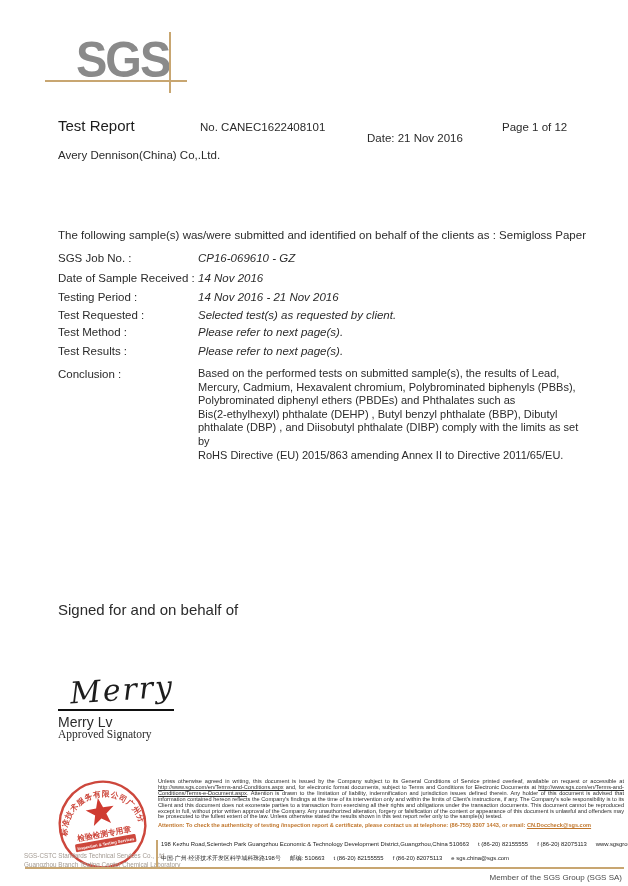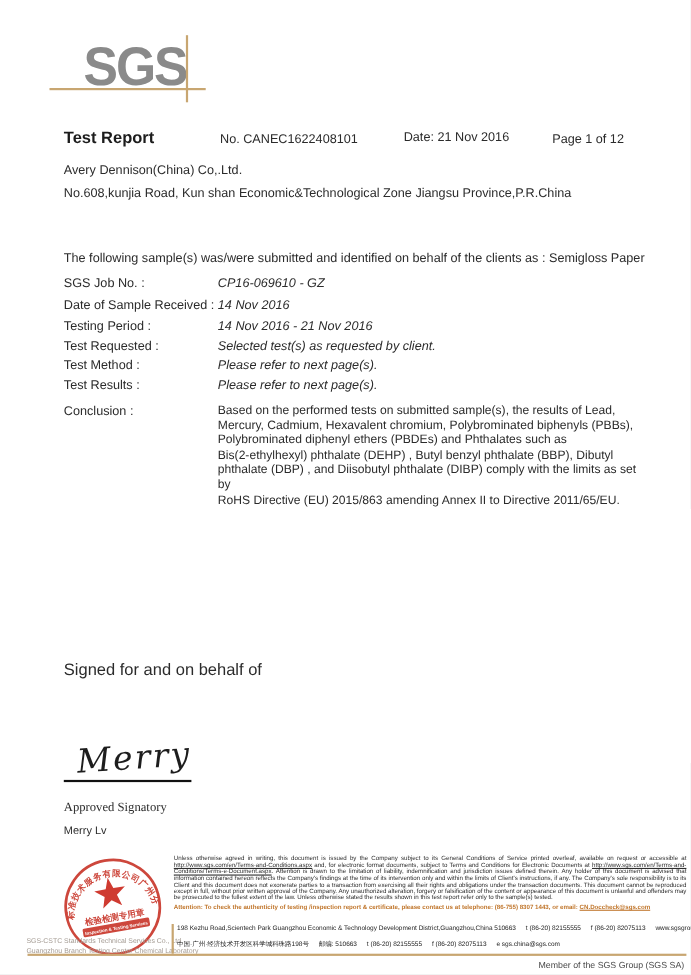--- a/index.html
+++ b/index.html
@@ -18,23 +18,23 @@
   .logo-text{
     left:76px;top:36px;
     font-size:47px;font-weight:800;letter-spacing:-2px;
     color:#8a8a8a;line-height:1;
     transform:scaleY(1.05);
   }
   .logo-hline{left:45px;top:80px;width:142px;height:2px;background:#c8a671;}
   .logo-vline{left:169px;top:32px;width:2px;height:61px;background:#c8a671;}
 
   
-  .doc-type{left:58px;top:117px;font-size:15px;font-weight:bold;color:#1c1c1c;}
+  .doc-type{left:58px;top:117px;font-size:15px;font-weight:normal;color:#1c1c1c;}
   .report-no{left:200px;top:121px;font-size:11.5px;color:#2b2b2b;}
-  .hdr-date{left:367px;top:119px;font-size:11.5px;color:#2b2b2b;}
+  .hdr-date{left:367px;top:132px;font-size:11.5px;color:#2b2b2b;}
   .hdr-page{left:502px;top:121px;font-size:11.5px;color:#2b2b2b;}
 
   .client-name{left:58px;top:149px;font-size:11.5px;color:#2b2b2b;}
   .client-address{left:58px;top:170px;font-size:11.5px;color:#2b2b2b;}
 
   .intro{left:58px;top:229px;font-size:11.5px;color:#2b2b2b;}
 
   .info-row{left:0;width:618px;height:16px;}
   .info-row .lbl{position:absolute;left:58px;font-size:11.5px;color:#2b2b2b;}
   .info-row .val{position:absolute;left:198px;font-size:11.5px;color:#2b2b2b;font-style:italic;}
@@ -49,21 +49,21 @@
   .signed-for{left:58px;top:601px;font-size:15px;color:#2b2b2b;}
   .signed-company{left:58px;top:615px;font-size:11.5px;color:#2b2b2b;}
 
   .handwriting{
     left:70px;top:672px;
     font-family:"DejaVu Serif","Liberation Serif",serif;
     font-style:italic;font-size:30px;color:#1d1d1d;
     transform:rotate(-4deg);letter-spacing:2px;
   }
   .sig-line{left:58px;top:709px;width:116px;height:2px;background:#111;}
-  .sig-name{left:58px;top:714px;font-size:10px;color:#2b2b2b;margin-top:36px;}
+  .sig-name{left:58px;top:714px;font-size:14px;color:#2b2b2b;}
   .sig-title{left:58px;top:728px;font-size:11.5px;color:#2b2b2b;font-family:Liberation Serif, serif;}
 
   
   .stamp{left:56px;top:778px;width:93px;height:93px;transform:rotate(-10deg);opacity:.92;}
   .lab-line1{left:24px;top:852px;width:138px;font-size:6.3px;color:#a39a92;text-align:center;white-space:nowrap;}
   .lab-line2{left:24px;top:861px;width:138px;font-size:6.3px;color:#a39a92;text-align:center;white-space:nowrap;}
 
   
   .legal{
     left:158px;top:779px;width:466px;
@@ -96,21 +96,20 @@
   <div class="abs logo-text">SGS</div>
   <div class="abs logo-hline"></div>
   <div class="abs logo-vline"></div>
 
   <div class="abs doc-type">Test Report</div>
   <div class="abs report-no">No. CANEC1622408101</div>
   <div class="abs hdr-date">Date: 21 Nov 2016</div>
   <div class="abs hdr-page">Page 1 of 12</div>
 
   <div class="abs client-name">Avery Dennison(China) Co,.Ltd.</div>
-  <div class="abs client-address">No.608,kunjia Road, Kun shan Economic&amp;Technological Zone Jiangsu Province,P.R.China</div>
 
   <div class="abs intro">The following sample(s) was/were submitted and identified on behalf of the clients as : Semigloss Paper</div>
 
   <div class="abs info-row" style="top:252px">
     <span class="lbl">SGS Job No. :</span>
     <span class="val">CP16-069610 - GZ</span>
   </div>
   <div class="abs info-row" style="top:272px">
     <span class="lbl">Date of Sample Received :</span>
     <span class="val">14 Nov 2016</span>

